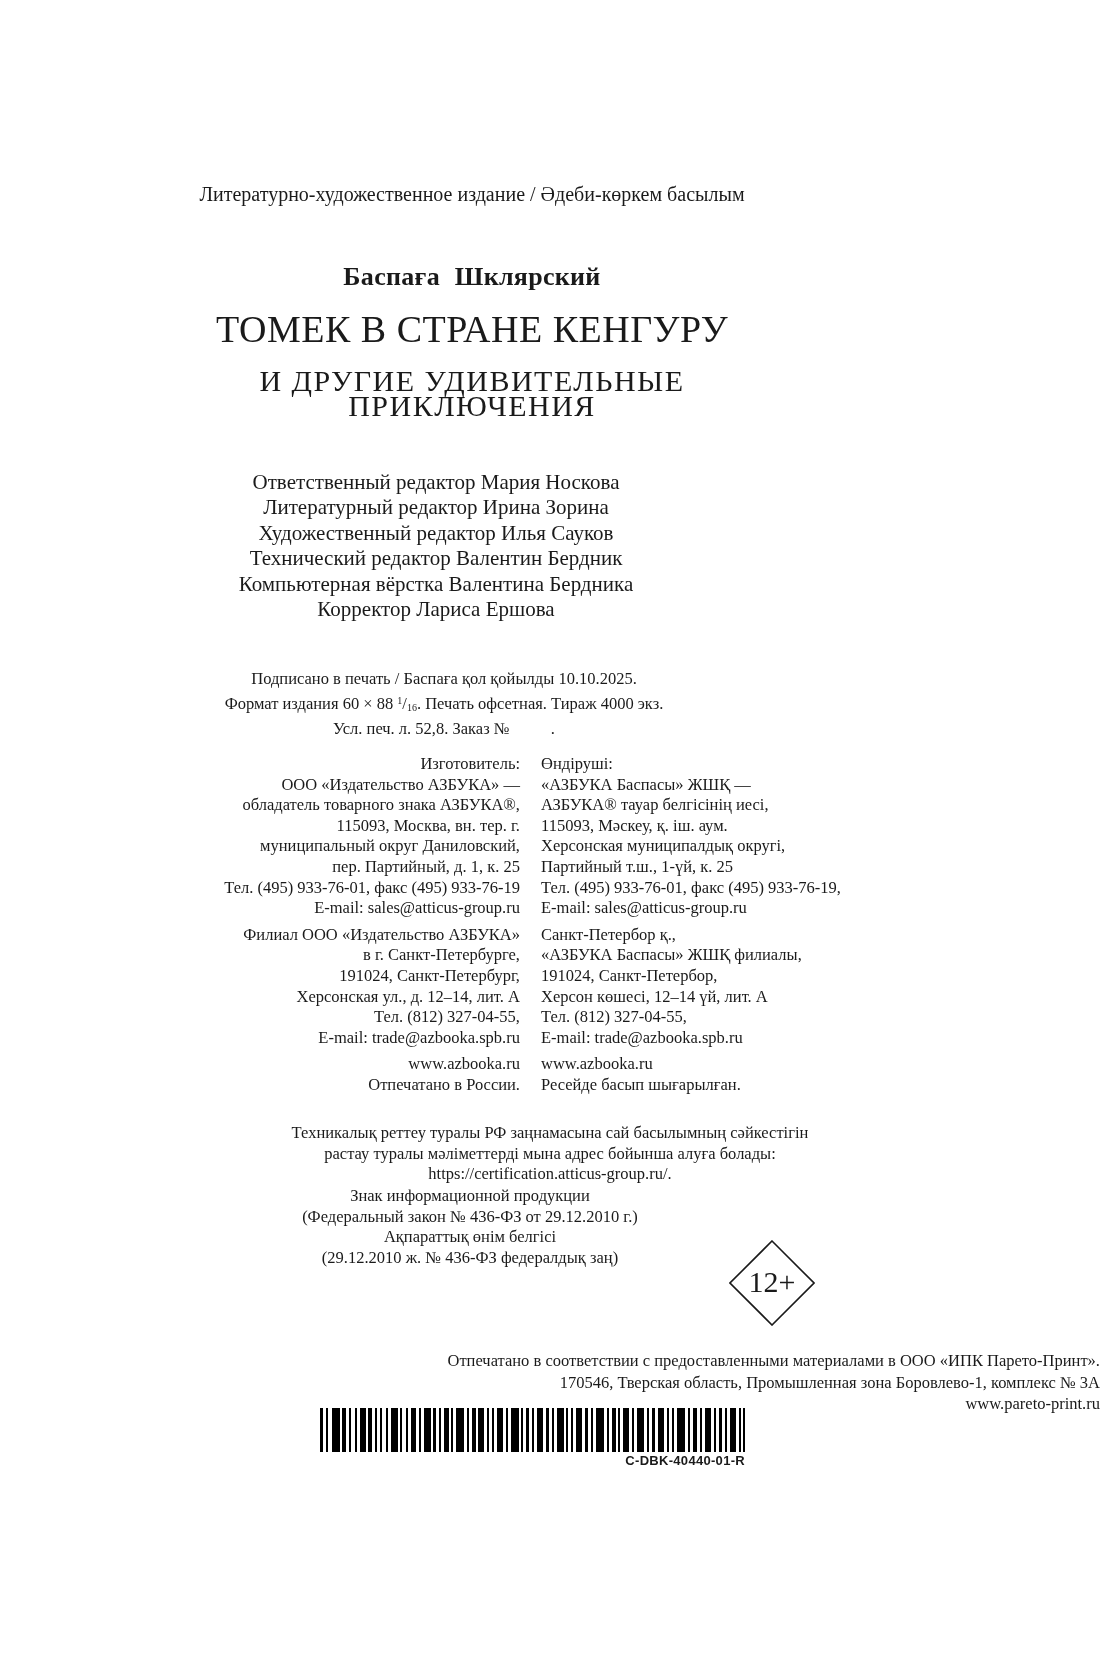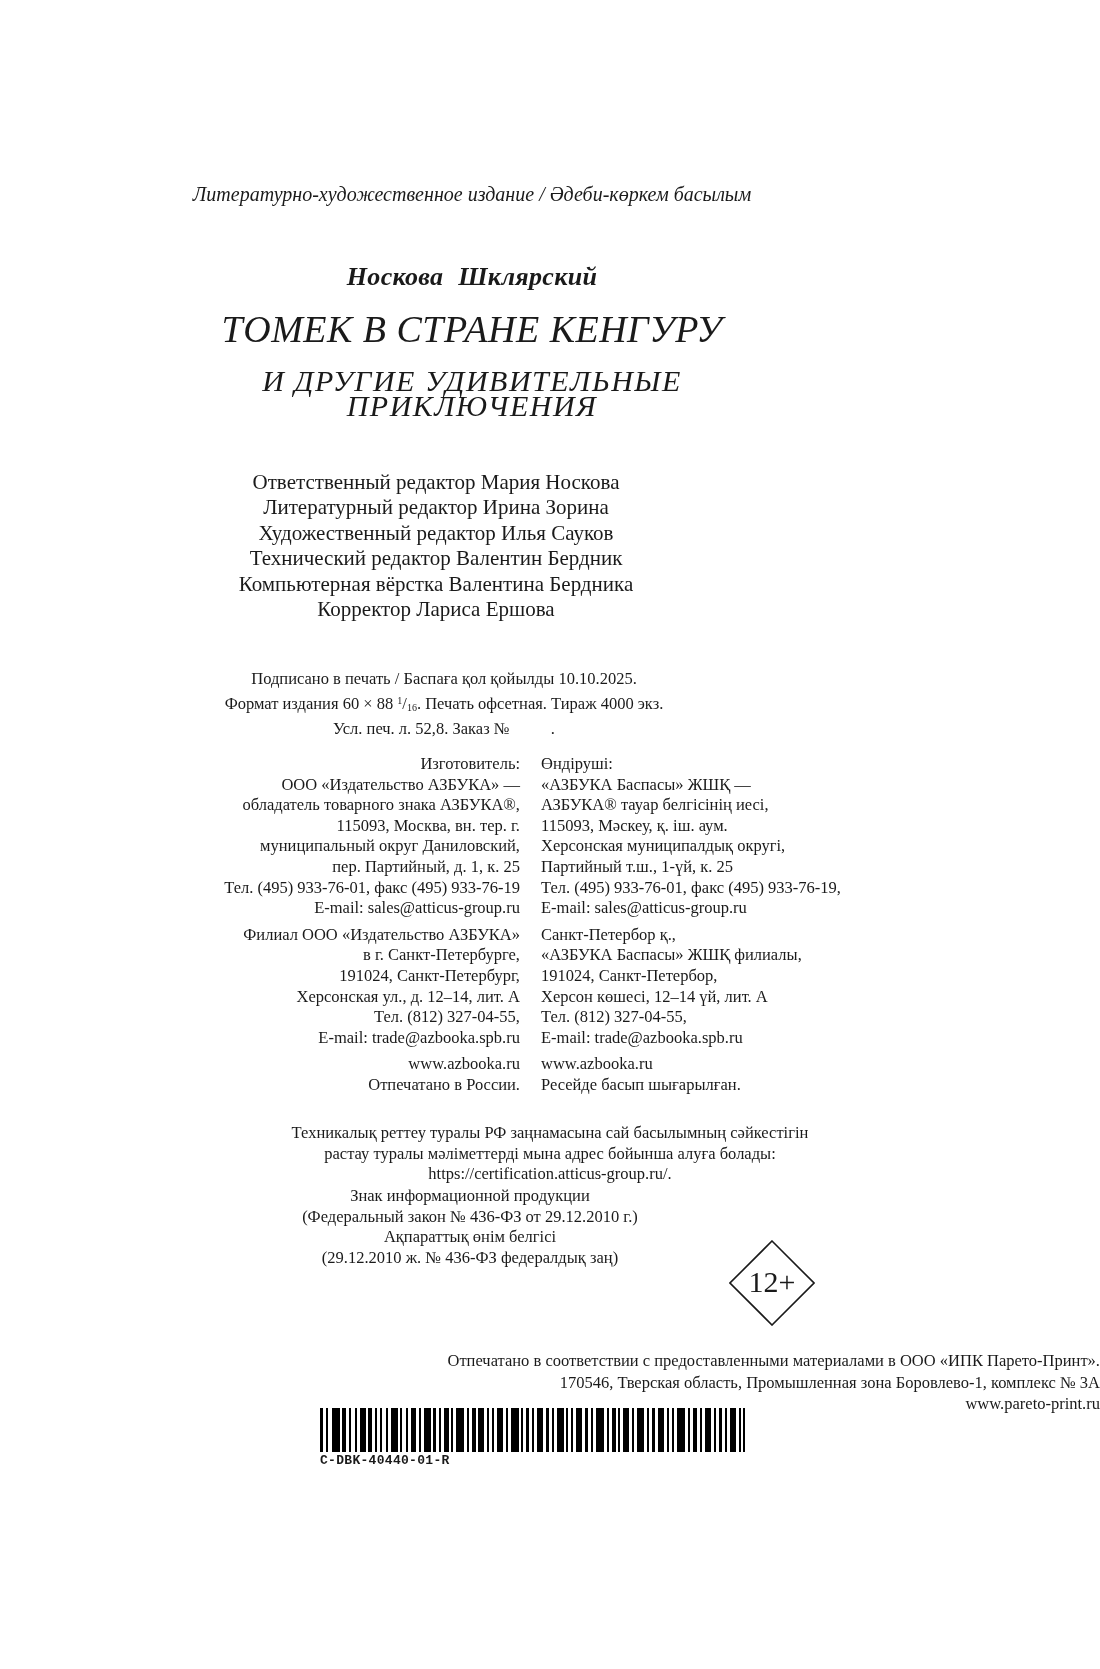--- a/index.html
+++ b/index.html
@@ -1,18 +1,18 @@
 <!DOCTYPE html>
 <html><head>
 <meta charset="utf-8">
 <style>
   html, body { margin:0; padding:0; background:#ffffff; }
   body { width:1100px; height:1669px; position:relative; overflow:hidden;
          font-family:"Liberation Serif","DejaVu Serif", serif; color:#1a1a1a; }
-  .line { position:absolute; left:0; width:944px; text-align:center; white-space:nowrap;font-style:italic; }
+  .line { position:absolute; left:0; width:944px; text-align:center; white-space:nowrap; }
   .hdr { top:183px; font-size:20px; }
   .author { top:262px; font-size:26px; font-weight:bold; letter-spacing:0.3px; }
   .author span.gap { display:inline-block; width:8px; }
   .t1 { top:307px; font-size:38px; letter-spacing:0.5px; }
   .t2 { top:364px; font-size:30px; letter-spacing:1.5px; }
   .t3 { top:389px; font-size:30px; letter-spacing:1.5px; }
   .credits { position:absolute; top:470px; left:0; width:872px; text-align:center; font-size:21px; line-height:25.4px; }
   .credits div { white-space:nowrap; }
   .printinfo { position:absolute; top:668px; left:0; width:888px; text-align:center; font-size:16.5px; line-height:21.5px; }
   .printinfo sup { font-size:10px; vertical-align:5px; }
@@ -24,32 +24,32 @@
   .col-gap { height:6px; }
   .cert { position:absolute; top:1123px; left:0; width:1100px; text-align:center; font-size:16.5px; line-height:20.5px; }
   .cert div { white-space:nowrap; }
   .infosign { position:absolute; top:1186px; left:180px; width:580px; text-align:center; font-size:16.5px; line-height:20.5px; }
   .infosign div { white-space:nowrap; }
   .diamond { position:absolute; left:729px; top:1240px; width:86px; height:86px; }
   .diamond-label { position:absolute; left:729px; top:1260px; width:86px; text-align:center; font-size:30px; line-height:44px; }
   .pareto { position:absolute; top:1350px; left:0; width:1100px; text-align:right; font-size:16.5px; line-height:21.5px; }
   .pareto div { white-space:nowrap; }
   .barcode { position:absolute; left:320px; top:1408px; width:425px; height:44px; }
-  .barcode-caption { position:absolute; left:320px; top:1453px; width:425px; text-align:left;
-                     font-family:Liberation Mono, monospace; font-weight:bold; font-size:13px; letter-spacing:0.3px; }
+  .barcode-caption { position:absolute; left:320px; top:1453px; width:425px; text-align:right;
+                     font-family:Liberation Sans, sans-serif; font-weight:bold; font-size:13px; letter-spacing:0.3px; }
 </style>
 </head>
 <body>
 
 <div>
 
   <div class="line hdr">Литературно-художественное издание / Әдеби-көркем басылым</div>
 
   <div class="line author">
-    <span>Носкова</span><span class="gap"></span> <span>Шклярский</span>
+    <span>Баспаға</span><span class="gap"></span> <span>Шклярский</span>
   </div>
 
   <div class="line t1">ТОМЕК В СТРАНЕ КЕНГУРУ</div>
   <div class="line t2">И ДРУГИЕ УДИВИТЕЛЬНЫЕ</div>
   <div class="line t3">ПРИКЛЮЧЕНИЯ</div>
 
   <div class="credits">
     <div>Ответственный редактор Мария Носкова</div>
     <div>Литературный редактор Ирина Зорина</div>
     <div>Художественный редактор Илья Сауков</div>

